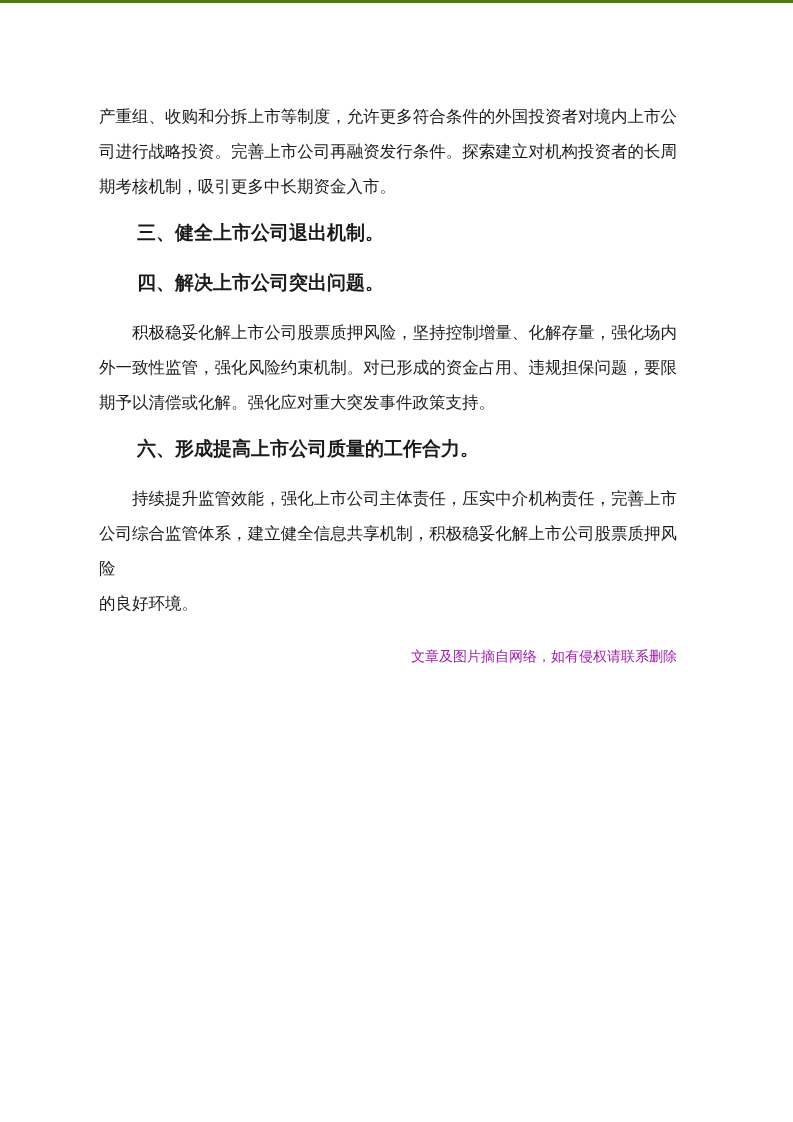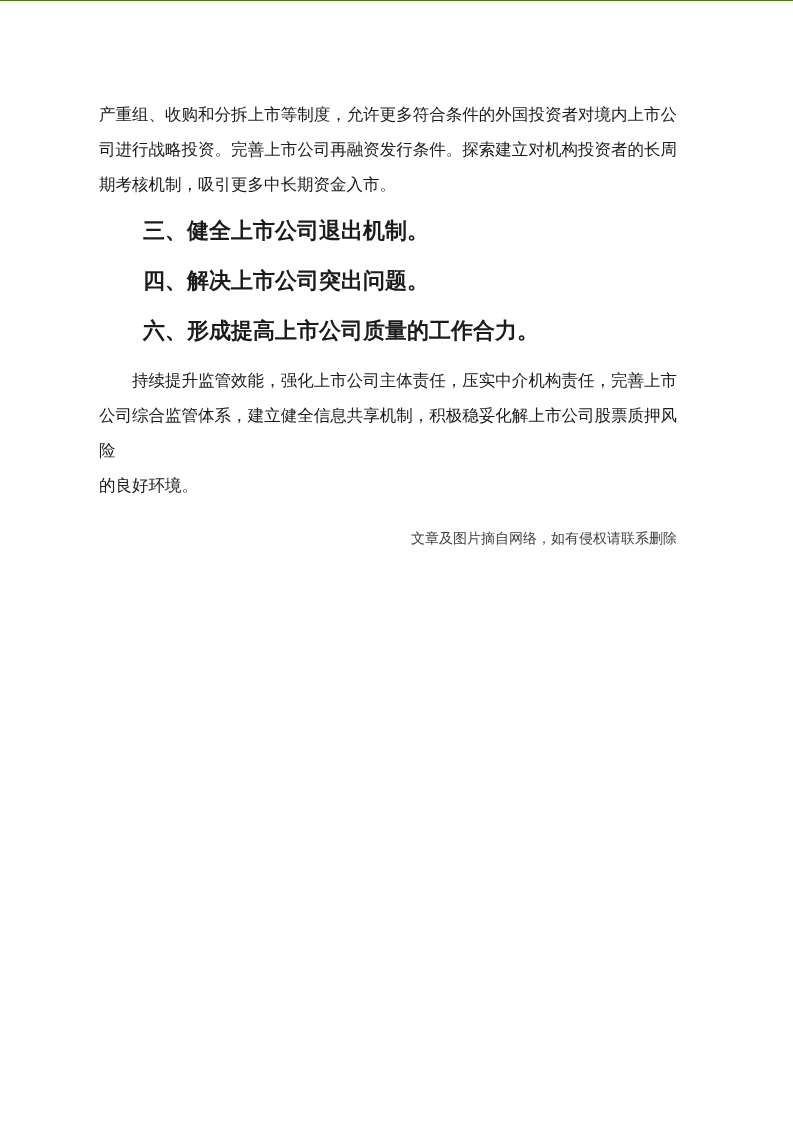--- a/index.html
+++ b/index.html
@@ -7,21 +7,21 @@
     padding: 0;
     background: #ffffff;
   }
   .page {
     position: relative;
     width: 793px;
     height: 1122px;
     background: #ffffff;
     overflow: hidden;
     box-sizing: border-box;
-    border-top: 1px solid #4d7c0f;
+    border-top: 3px solid #4d7c0f;
     font-family: "Liberation Serif", "DejaVu Serif", serif;
   }
   .content {
     position: absolute;
     left: 99px;
     top: 96px;
     width: 578px;
     font-size: 16.5px;
     line-height: 35px;
     color: #1b1b1b;
@@ -36,48 +36,53 @@
   .line.last {
     text-align: center;
     text-align-last: left;
   }
   .indent {
     text-indent: 2em;
   }
   .heading {
     font-weight: bold;
     text-indent: 2em;
-    font-size: 22px;
+    font-size: 19px;
     line-height: 35px;
     margin: 11px 0 15px 0;
     text-align: left;
   }
   .footer-note {
     margin-top: 18px;
     font-size: 14px;
     line-height: 35px;
     text-align: right;
-    color: #404040;
+    color: #a21caf;
   }
 </style>
 </head>
 <body>
 
 <div class="page">
   <div class="content">
 
     <div class="paragraph">
       <div class="line">产重组、收购和分拆上市等制度，允许更多符合条件的外国投资者对境内上市公</div>
       <div class="line">司进行战略投资。完善上市公司再融资发行条件。探索建立对机构投资者的长周</div>
       <div class="line last">期考核机制，吸引更多中长期资金入市。</div>
     </div>
 
     <div class="heading">三、健全上市公司退出机制。</div>
 
     <div class="heading">四、解决上市公司突出问题。</div>
+    <div class="paragraph">
+      <div class="line indent">积极稳妥化解上市公司股票质押风险，坚持控制增量、化解存量，强化场内</div>
+      <div class="line">外一致性监管，强化风险约束机制。对已形成的资金占用、违规担保问题，要限</div>
+      <div class="line last">期予以清偿或化解。强化应对重大突发事件政策支持。</div>
+    </div>
 
 
     <div class="heading">六、形成提高上市公司质量的工作合力。</div>
     <div class="paragraph">
       <div class="line indent">持续提升监管效能，强化上市公司主体责任，压实中介机构责任，完善上市</div>
       <div class="line">公司综合监管体系，建立健全信息共享机制，积极稳妥化解上市公司股票质押风险</div>
       <div class="line last">的良好环境。</div>
     </div>
 
     <div class="footer-note">文章及图片摘自网络，如有侵权请联系删除</div>

